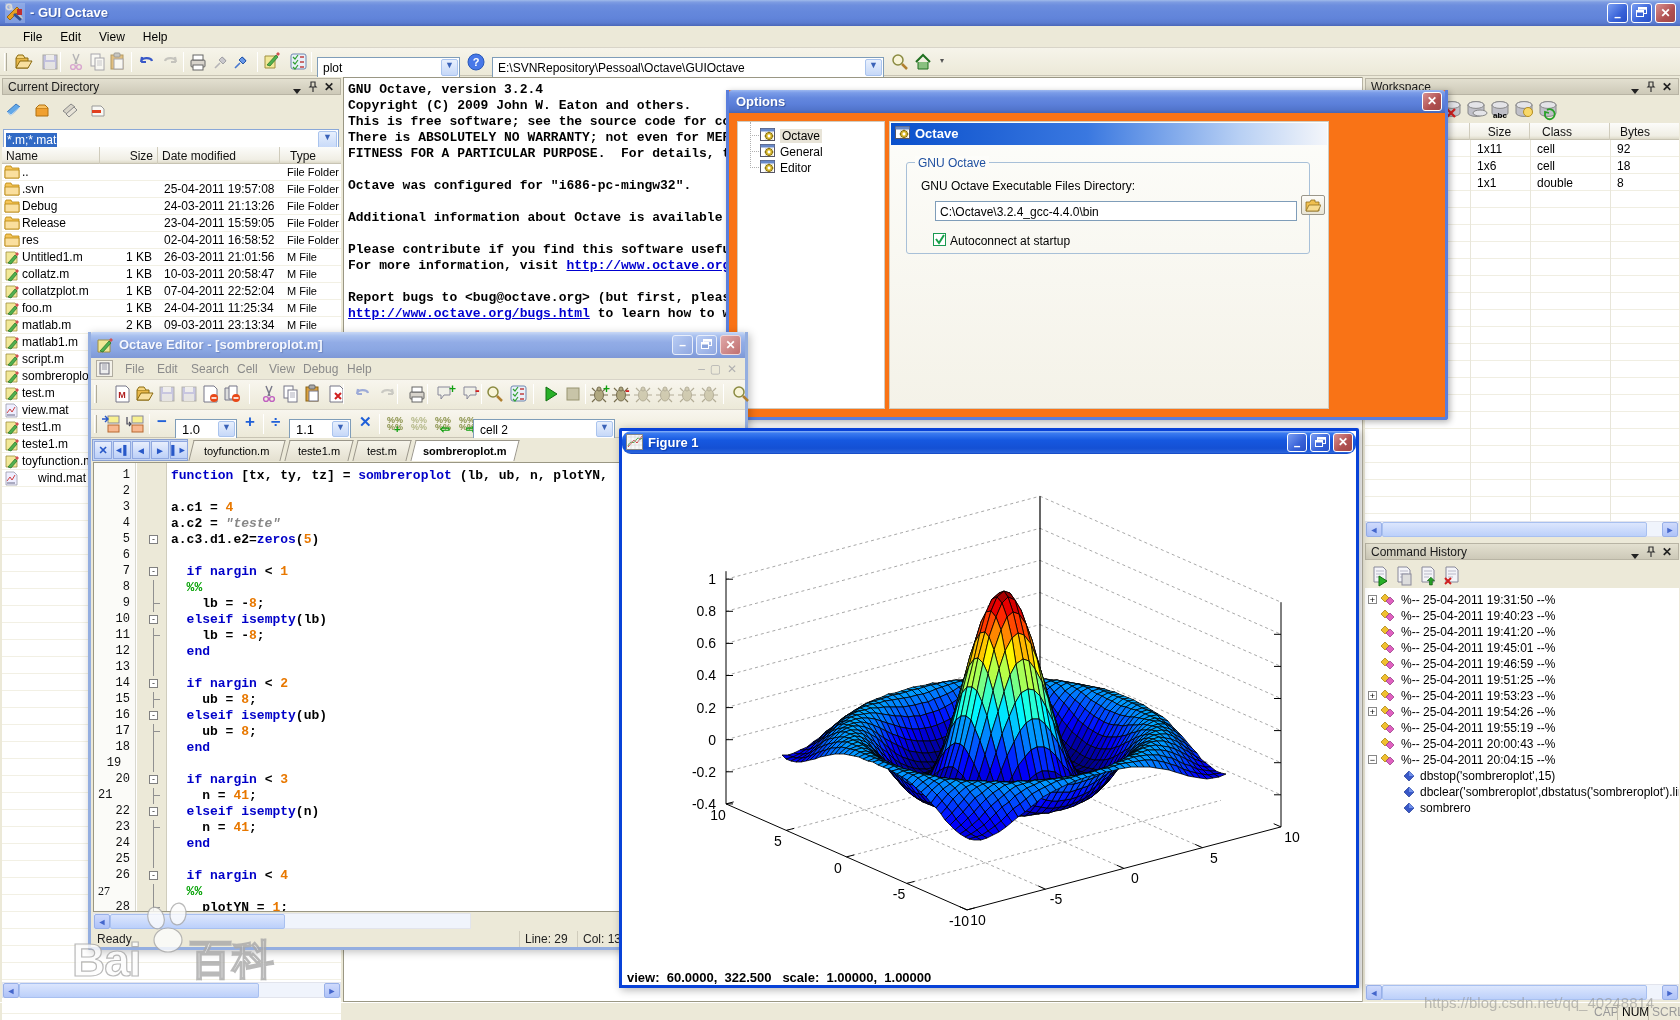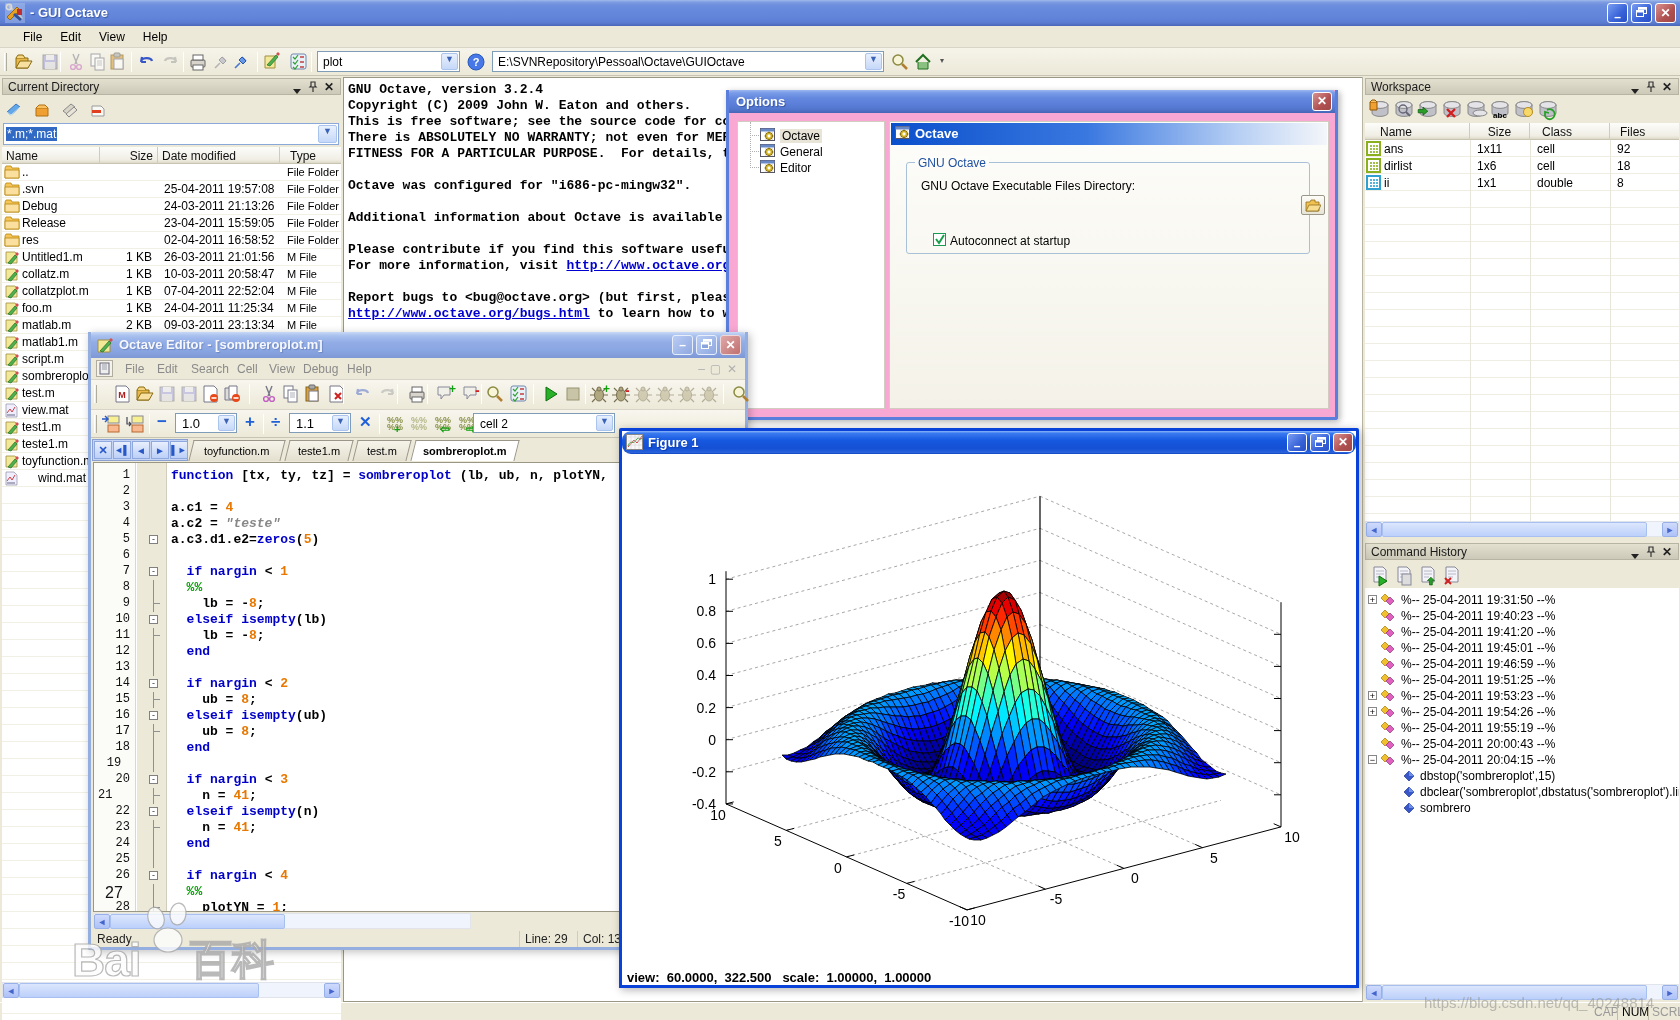--- a/index.html
+++ b/index.html
@@ -21,21 +21,21 @@
 #statusbar{position:absolute;left:0;top:1002px;width:1680px;height:18px;background:#ece9d8;border-top:1px solid #fff;font-size:12px;color:#222;}
 
 .panel-hd{position:absolute;height:17px;background:linear-gradient(180deg,#e3e0d0,#cdc9b8);border:1px solid #b8b4a4;font-size:12px;color:#1a1a1a;padding:1px 5px;}
 .lv-head{background:linear-gradient(180deg,#fcfcfa,#f0eee4 80%,#ddd9c8);border-bottom:1px solid #c8c4b4;}
 .lv-head .col{position:absolute;top:0;height:17px;padding:2px 4px;font-size:12px;color:#111;border-right:1px solid #d0ccbc;}
 .row{position:absolute;height:17px;font-size:12px;color:#000;white-space:nowrap;}
 
 .sb-h{position:absolute;height:16px;background:#f0f4fc;border:1px solid #e2e4ec;}
 .sb-btn{position:absolute;top:0;width:16px;height:15px;background:linear-gradient(180deg,#cfdafc,#aec2f8);border:1px solid #98b0e8;border-radius:2px;color:#4466cc;font-size:9px;text-align:center;line-height:14px;font-weight:bold;}
 .sb-thumb{position:absolute;top:0;height:15px;background:linear-gradient(180deg,#dce6fd,#bcd0fa);border:1px solid #a8c0f0;border-radius:2px;}
-.combo{position:absolute;background:#fff;border:1px solid #7f9db9;}
+.combo{position:absolute;background:#fff;border:1px solid #7f9db9;margin-top:6px;}
 .combo .arr{position:absolute;right:1px;top:1px;bottom:1px;width:17px;background:linear-gradient(180deg,#e8f0fd,#c6d8f8);border:1px solid #aac4ee;border-radius:2px;color:#3a62b8;text-align:center;font-size:9px;font-weight:bold;}
 
 .win{position:absolute;}
 .win .tb{position:absolute;left:0;top:0;right:0;height:23px;color:#fff;font-weight:bold;font-size:13px;border-radius:9px;}
 .tab{height:21px;background:linear-gradient(180deg,#f6f4ea,#e4e0d0);border:1px solid #9a968a;border-bottom:none;transform:skewX(-14deg);font-size:11px;text-align:center;line-height:20px;}
 .tab span{display:inline-block;transform:skewX(14deg);}
 .tab.active{background:#fff;font-weight:bold;}
 </style></head>
 <body>
 
@@ -591,21 +591,21 @@
         <ellipse cx="9" cy="5" rx="8" ry="3.4" fill="#d8d8dc" stroke="#888"></ellipse>
         <path d="M1 5 v8 a8 3.4 0 0 0 16 0 v-8" fill="#c0c0c8" stroke="#888"></path>
         <ellipse cx="9" cy="5" rx="8" ry="3.4" fill="#e4e4e8" stroke="#888"></ellipse>
         <path d="M8 10 a5 5 0 1 1 -2 6 M6 16 l0 -4 4 1" fill="none" stroke="#28a028" stroke-width="1.8"></path>
       </g>
     </svg>
  <div class="lv-head abs" style="left:2px;top:46px;width:314px;height:17px">
   <div class="col" style="left:0;width:105px;padding-left:15px">Name</div>
   <div class="col" style="left:105px;width:60px;text-align:center">Size</div>
   <div class="col" style="left:165px;width:80px;padding-left:12px">Class</div>
-  <div class="col" style="left:245px;width:69px;border-right:none;padding-left:10px">Files</div>
+  <div class="col" style="left:245px;width:69px;border-right:none;padding-left:10px">Bytes</div>
  </div>
  <div class="abs" id="wslist" style="left:2px;top:63px;width:314px;height:381px;background:#fff;overflow:hidden">
       <div class="row" style="left:0;top:0px;width:314px;border-bottom:1px solid #f0eee2">
         <span class="abs" style="left:1px;top:1px"><svg width="15" height="15" viewBox="0 0 15 15">
             <rect x="1" y="1" width="13" height="13" fill="#fff" stroke="#8ab020" stroke-width="2"></rect>
             <g fill="#8ab020">
               <circle cx="5" cy="5" r="1.1"></circle>
               <circle cx="8" cy="5" r="1.1"></circle>
               <circle cx="11" cy="5" r="1.1"></circle>
               <circle cx="5" cy="8" r="1.1"></circle>
@@ -913,21 +913,21 @@
         <span class="abs" style="left:55px;top:1px">sombrero</span>
       </div>
     </div>
  <div class="sb-h" style="left:2px;top:907px;width:314px">
    <div class="sb-btn" style="left:0">◄</div>
    <div class="sb-thumb" style="left:16px;width:265px"></div>
    <div class="sb-btn" style="right:0">►</div>
  </div>
 </div>
 
-<div class="win" style="left:726px;top:90px;width:612px;height:330px;background:#f9a8d4;border:3px solid #5a7edc;border-top:none;border-radius:0 0 3px 3px;box-shadow:2px 2px 6px rgba(0,0,0,.3)">
+<div class="win" style="left:726px;top:90px;width:722px;height:330px;background:#f97316;border:3px solid #5a7edc;border-top:none;border-radius:0 0 3px 3px;box-shadow:2px 2px 6px rgba(0,0,0,.3)">
  <div class="tb" style="height:23px;background:linear-gradient(180deg,#9db9f0 0%,#7a9ce8 12%,#6488de 35%,#5c80da 60%,#5275cc 85%,#4765b4 100%);border-radius:3px 3px 0 0">
   <span style="position:absolute;left:7px;top:4px;text-shadow:1px 1px 1px #3a56a0">Options</span>
   <div class="wbtn cls" style="right:3px;top:2px;width:20px;height:19px;line-height:17px">✕</div>
  </div>
 
  <div class="abs" style="left:8px;top:31px;width:148px;height:288px;background:#fff;border:1px solid #d0ccc0">
   <div class="abs" style="left:22px;top:6px"><svg width="16" height="14">
           <use href="#i-gearwin"></use>
         </svg></div>
   <span class="abs" style="left:42px;top:7px;font-size:12px;background:#e8e4d8;padding:0 2px">Octave</span>
@@ -948,20 +948,23 @@
  <div class="abs" style="left:160px;top:31px;width:440px;height:288px;background:linear-gradient(180deg,#fdfdfa,#f4f2e8);border:1px solid #d0ccc0">
   <div class="abs" style="left:1px;top:1px;right:1px;height:22px;background:linear-gradient(90deg,#0a50cc 0%,#3a78e0 45%,#b8d0f4 80%,#f4f6fa 100%)">
     <span class="abs" style="left:24px;top:3px;color:#fff;font-weight:bold;font-size:13px">Octave</span>
     <div class="abs" style="left:4px;top:3px"><svg width="16" height="15">
             <use href="#i-gearwin"></use>
           </svg></div>
   </div>
   <div class="abs" style="left:16px;top:40px;width:404px;height:92px;border:1px solid #a8c0d8;border-radius:3px">
     <span class="abs" style="left:8px;top:-7px;padding:0 3px;font-size:12px;color:#2050a0;background:linear-gradient(180deg,#fdfdfa,#fcfbf6)">GNU Octave</span>
     <span class="abs" style="left:14px;top:16px;font-size:12px;color:#000">GNU Octave Executable Files Directory:</span>
+    <div class="combo" style="left:28px;top:32px;width:362px;height:20px">
+      <span class="abs" style="left:4px;top:3px;font-size:12px">C:\Octave\3.2.4_gcc-4.4.0\bin</span>
+    </div>
     <div class="abs" style="left:394px;top:32px;width:24px;height:20px;background:linear-gradient(180deg,#fdfcf8,#e8e4d4);border:1px solid #9a968a;border-radius:2px">
       <svg width="16" height="13" style="margin:3px 0 0 3px">
             <path d="M1 3 h4 l1-2 h4 v2 h4 v9 H1Z" fill="#f0c050" stroke="#907020" stroke-width="0.8"></path>
             <path d="M1 12 L4 6 h12 l-3 6Z" fill="#f8dc90" stroke="#907020" stroke-width="0.8"></path>
           </svg>
     </div>
     <div class="abs" style="left:26px;top:70px;width:13px;height:13px;background:#fff;border:1px solid #1a9a50">
       <svg width="11" height="11">
             <path d="M2 5 l3 4 5-8" fill="none" stroke="#18a048" stroke-width="2"></path>
           </svg>
@@ -1229,21 +1232,21 @@
 <div class="abs" style="left:59px;top:357px;width:1px;height:16px;background:#909090"></div>
 <div class="abs" style="left:77px;top:357px;font-family:'Liberation Mono',monospace;font-size:13px;font-weight:bold;white-space:pre;color:#000">    n = <span style="color:#e87800">41</span>;</div>
 <div class="abs" style="left:4px;top:373px;width:32px;text-align:right;font-family:'Liberation Mono',monospace;font-size:12px;color:#111">24</div>
 <div class="abs" style="left:59px;top:373px;width:1px;height:16px;background:#909090"></div>
 <div class="abs" style="left:77px;top:373px;font-family:'Liberation Mono',monospace;font-size:13px;font-weight:bold;white-space:pre;color:#000">  <b style="color:#0000c8">end</b></div>
 <div class="abs" style="left:4px;top:389px;width:32px;text-align:right;font-family:'Liberation Mono',monospace;font-size:12px;color:#111">25</div>
 <div class="abs" style="left:59px;top:389px;width:1px;height:16px;background:#909090"></div>
 <div class="abs" style="left:4px;top:405px;width:32px;text-align:right;font-family:'Liberation Mono',monospace;font-size:12px;color:#111">26</div>
 <div class="abs" style="left:55px;top:408px;width:9px;height:9px;border:1px solid #808080;background:#fff;font-size:9px;line-height:7px;text-align:center;color:#333">-</div>
 <div class="abs" style="left:77px;top:405px;font-family:'Liberation Mono',monospace;font-size:13px;font-weight:bold;white-space:pre;color:#000">  <b style="color:#0000c8">if</b> <b style="color:#0000c8">nargin</b> &lt; <span style="color:#e87800">4</span></div>
-<div class="abs" style="left:4px;top:421px;width:32px;text-align:center;font-family:Liberation Sans, sans-serif;font-size:16px;color:#111">27</div>
+<div class="abs" style="left:4px;top:421px;width:32px;text-align:left;font-family:Liberation Serif, serif;font-size:12px;color:#111">27</div>
 <div class="abs" style="left:59px;top:421px;width:1px;height:16px;background:#909090"></div>
 <div class="abs" style="left:77px;top:421px;font-family:'Liberation Mono',monospace;font-size:13px;font-weight:bold;white-space:pre;color:#000">  <i style="color:#00a000;font-style:normal">%%</i></div>
 <div class="abs" style="left:4px;top:437px;width:32px;text-align:right;font-family:'Liberation Mono',monospace;font-size:12px;color:#111">28</div>
 <div class="abs" style="left:59px;top:444px;width:7px;height:1px;background:#909090"></div>
 <div class="abs" style="left:59px;top:437px;width:1px;height:16px;background:#909090"></div>
 <div class="abs" style="left:77px;top:437px;font-family:'Liberation Mono',monospace;font-size:13px;font-weight:bold;white-space:pre;color:#000">    plotYN = <span style="color:#e87800">1</span>;</div>
       </div>
  </div>
  <div class="sb-h" style="left:2px;top:581px;width:378px">
    <div class="sb-btn" style="left:0">◄</div>

